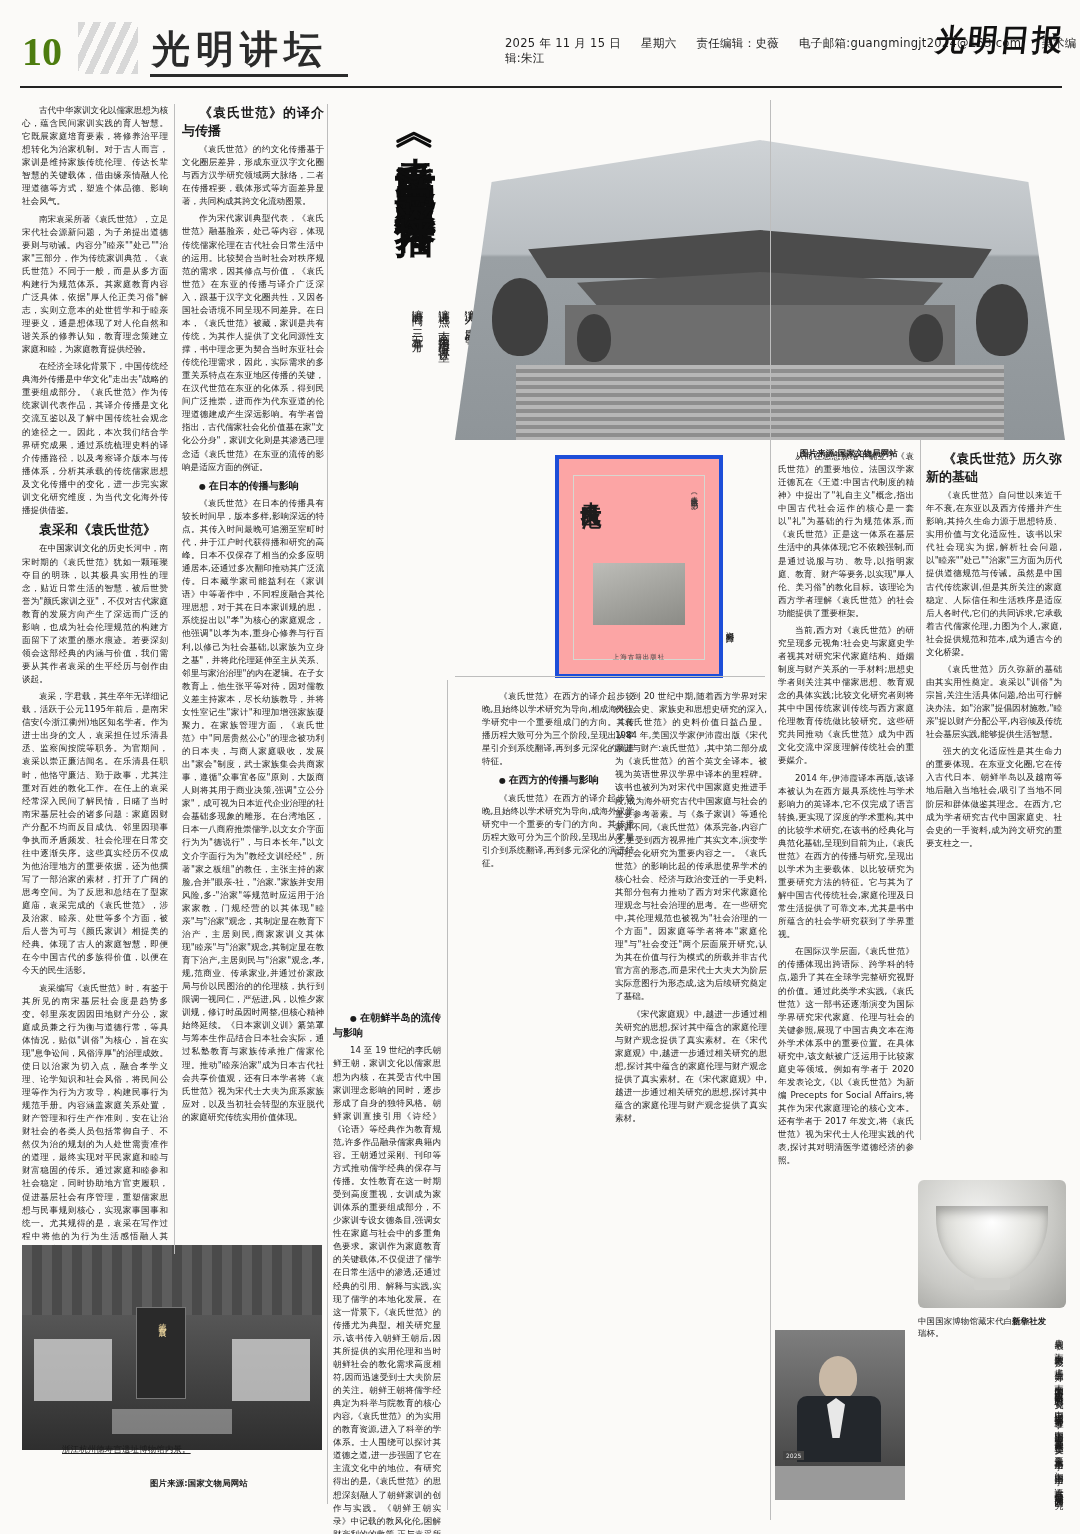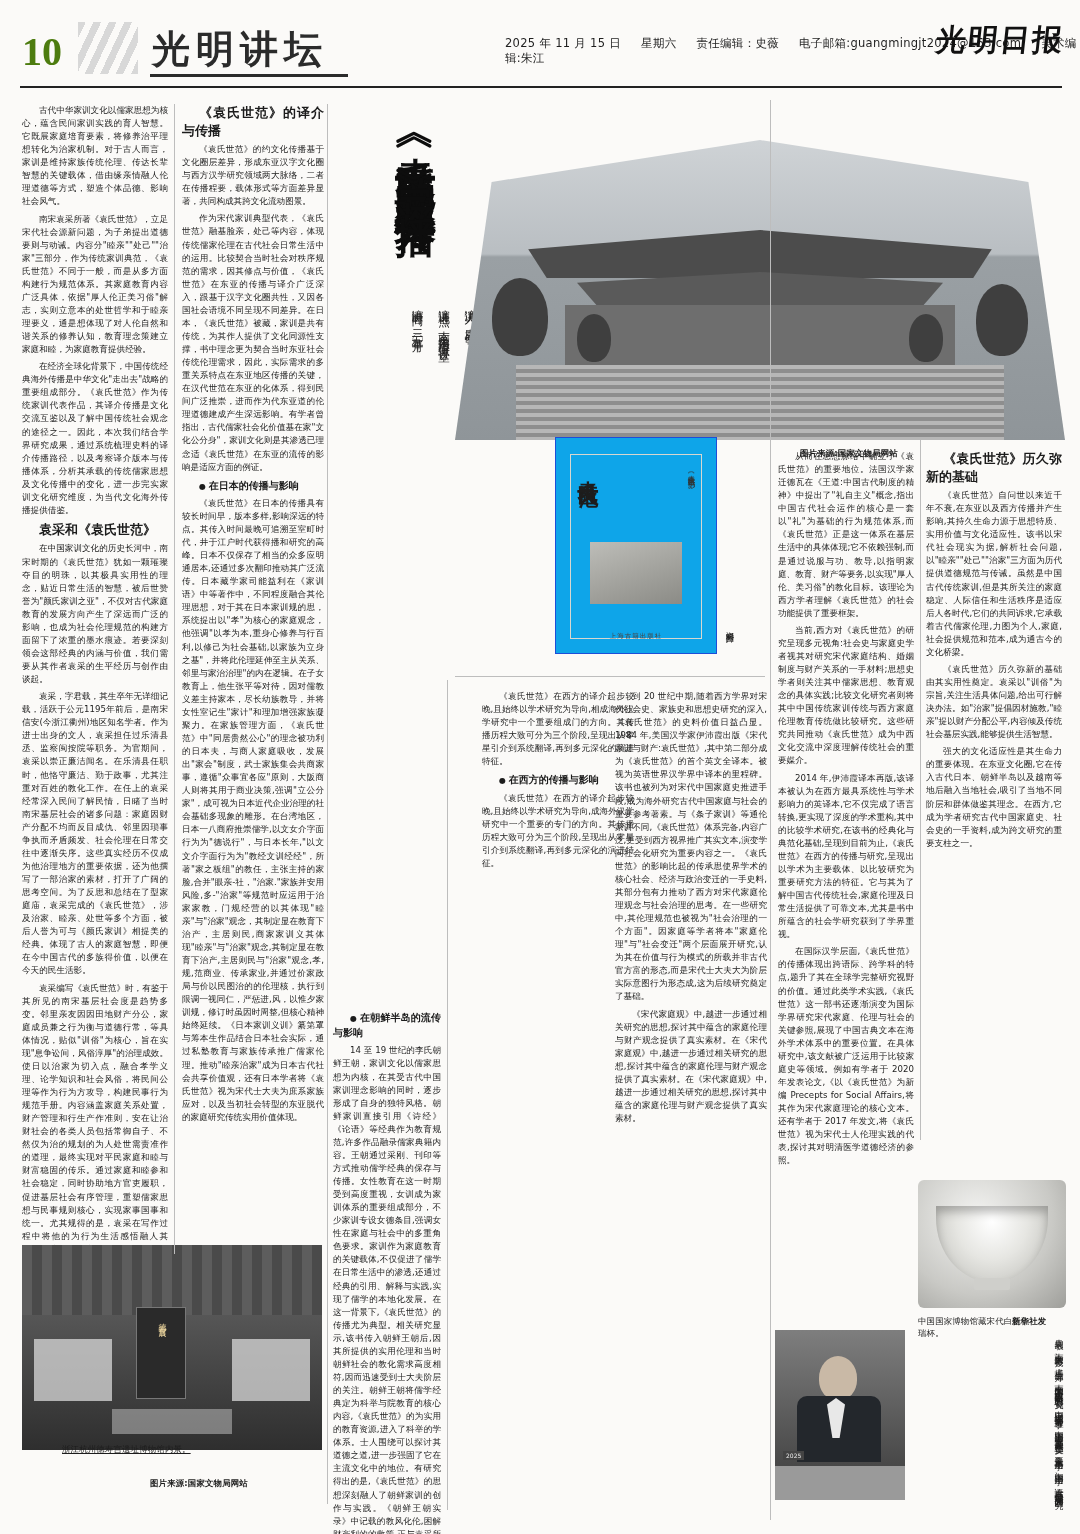--- a/index.html
+++ b/index.html
@@ -122,22 +122,22 @@
   .temple-steps{
     position:absolute;left:10%;top:75%;width:80%;height:25%;
     background:repeating-linear-gradient(180deg,#b7b7b7 0 4px,#8e8e8e 4px 8px);
   }
   .temple-tree{
     position:absolute;background:#3f3f3f;border-radius:50% 50% 45% 45%;
   }
 
   
   #book{
-    left:555px;top:437px;width:160px;height:215px;
-    background:#0ea5e9;border:1px solid #1d4ed8;
+    left:555px;top:455px;width:160px;height:215px;
+    background:#fca5a5;border:4px solid #1d4ed8;
   }
   .book-inner{
     position:absolute;left:14px;top:16px;right:14px;bottom:14px;
     border:1px solid #d7d7d0;
   }
   .book-title{
     position:absolute;left:18px;top:26px;
     writing-mode:vertical-rl;text-orientation:upright;
     font-family:"Liberation Serif",serif;font-weight:700;
     font-size:21px;letter-spacing:2px;color:#1d1d1d;

